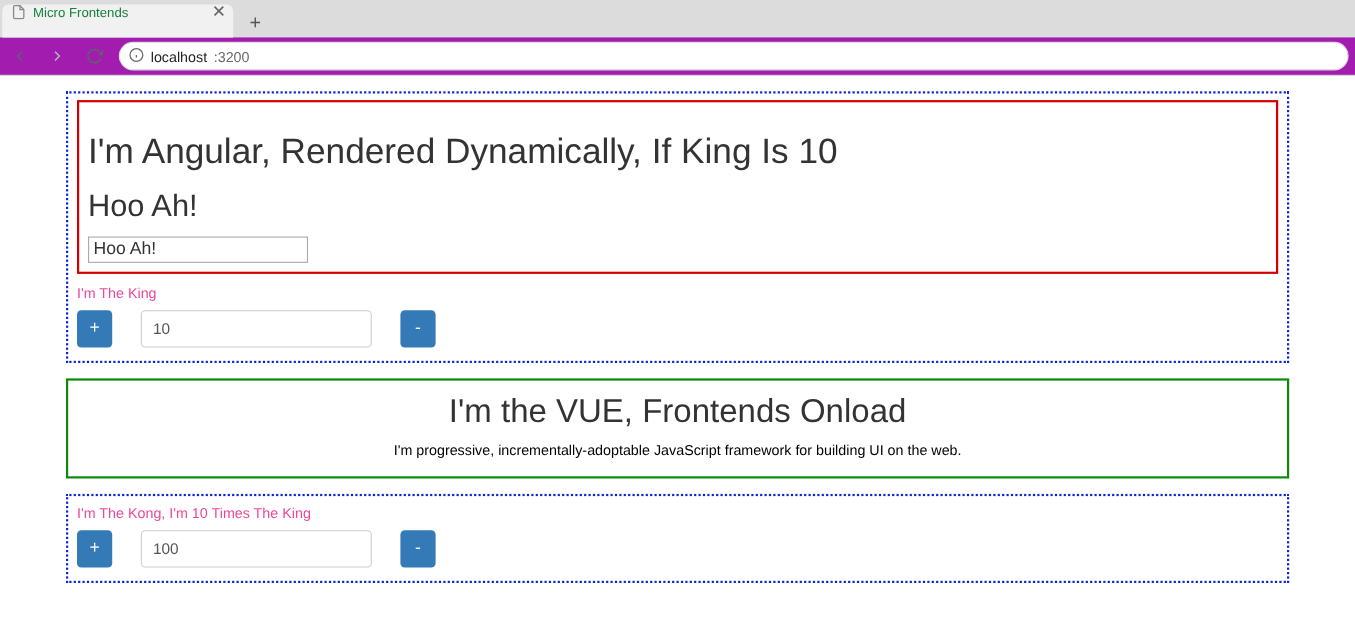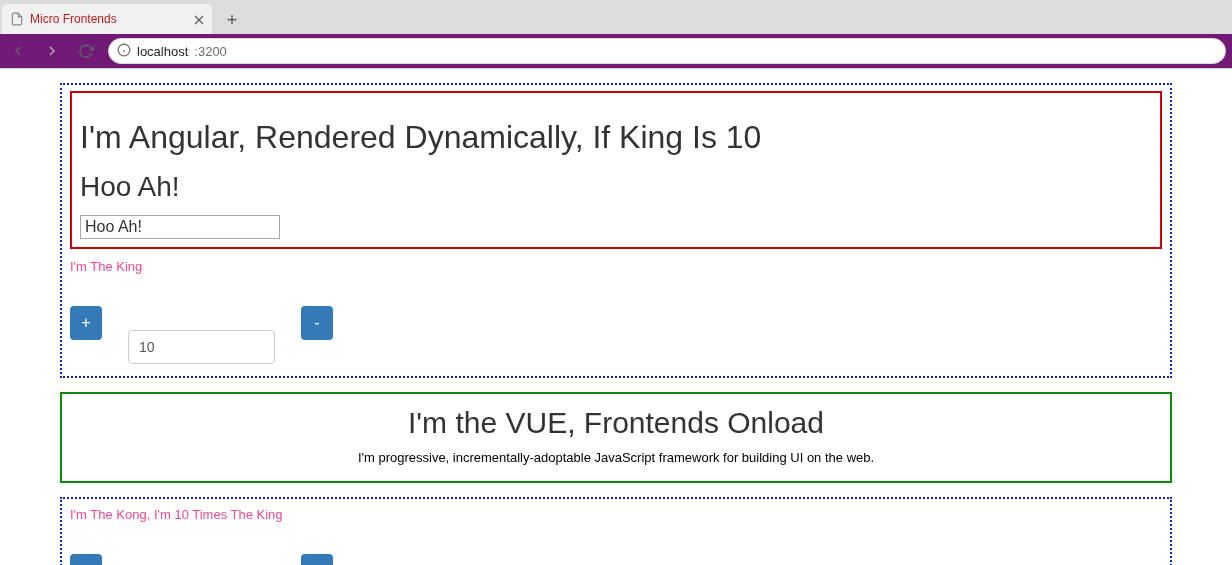--- a/index.html
+++ b/index.html
@@ -17,29 +17,28 @@
     }
     .tab-row {
       display: flex;
       align-items: flex-end;
       height: 34px;
       padding-left: 2px;
       background: #dcdcdc;
     }
     .tab {
       display: flex;
-      align-items: center;
       height: 30px;
       min-width: 210px;
       background: #f1f1f1;
       border-top-left-radius: 6px;
       border-top-right-radius: 6px;
       padding: 0 8px;
       font-size: 12px;
-      color: #b91c1c;
+      color: #15803d;
       gap: 6px;
     }
     .tab .page-icon {
       width: 14px; height: 14px; flex: 0 0 auto;
       color: #888;
     }
     .tab .tab-title { flex: 1; white-space: nowrap; overflow: hidden; text-overflow: ellipsis; }
     .tab .close-x {
       width: 10px; height: 10px; color: #666; cursor: pointer;
     }
@@ -51,21 +50,21 @@
       cursor: pointer;
       font-size: 18px;
       line-height: 1;
     }
     .toolbar {
       display: flex;
       align-items: center;
       height: 34px;
       padding: 0 6px;
       gap: 10px;
-      background: #701a75;
+      background: #a21caf;
     }
     .nav-btn {
       width: 24px; height: 24px;
       display: flex; align-items: center; justify-content: center;
       color: #5f6368;
       border-radius: 50%;
     }
     .nav-btn.disabled { color: #b8b8b8; }
     .nav-btn svg { width: 16px; height: 16px; }
     .omnibox {
@@ -128,29 +127,28 @@
       width: 32px; height: 34px;
       background: #337ab7;
       color: #fff;
       border: none;
       border-radius: 4px;
       font-size: 16px;
       cursor: pointer;
       display: flex; align-items: center; justify-content: center;
     }
     .num-input {
-      width: 147px;
+      width: 210px;
       height: 34px;
       padding: 4px 10px;
       border: 1px solid #ccc;
       border-radius: 4px;
       font-size: 14px;
       color: #555;
       font-family: inherit;
-      margin-top: 48px;
     }
     .vue-title { font-size: 30px; color: #333; }
     .vue-desc { font-size: 13px; color: #000000; margin-top: 10px; }
   </style>
 </head>
 <body>
 
 <div class="chrome">
   <div class="tab-row">
     <div class="tab">

